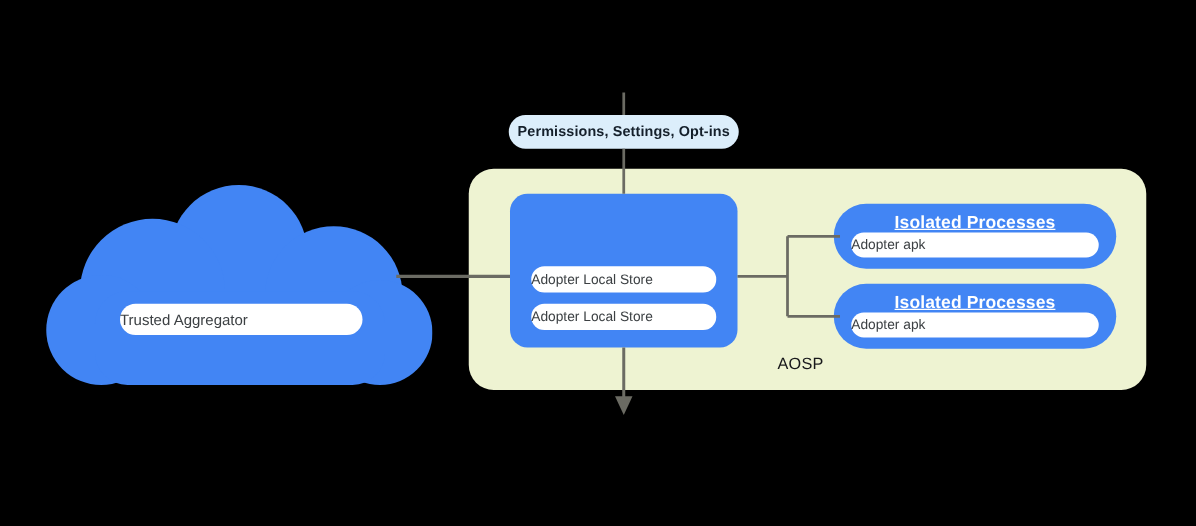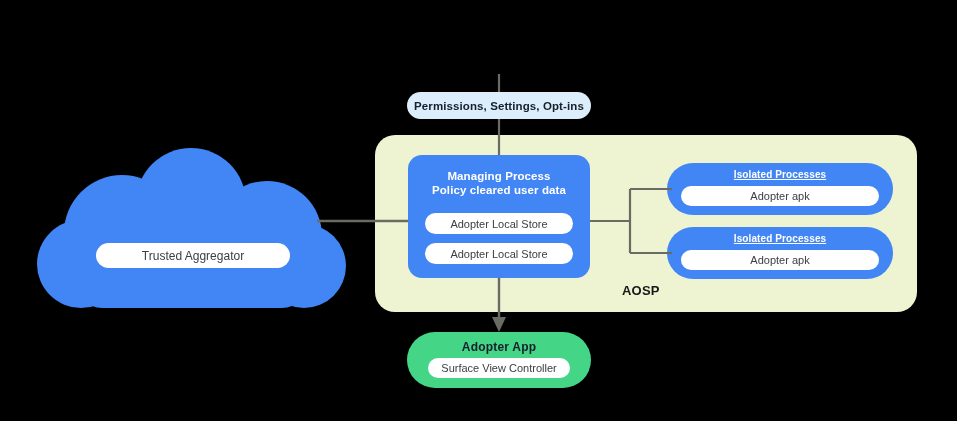--- a/index.html
+++ b/index.html
@@ -26,41 +26,41 @@
   #aosp-panel {
     left: 375px; top: 135px;
     width: 542px; height: 177px;
     background: #EEF3D2;
     border-radius: 20px;
   }
   #aosp-label {
     position: absolute;
     left: 622px; top: 283px;
     font-size: 13px;
-    font-weight: bold;
+    font-weight: normal;
     color: #18181b;
     letter-spacing: .2px;
   }
 
   
   .pill {
     display: flex;
     align-items: center;
     justify-content: center;
     border-radius: 999px;
     text-align: center;
   }
   .white-pill {
     background: #ffffff;
     color: #3c4043;
     font-size: 12px;
     border-radius: 999px;
     display: flex;
     align-items: center;
-    justify-content: center;
+    justify-content: flex-start;
     text-align: center;
   }
 
   
   #user-data {
     left: 407px; top: 41px;
     width: 184px; height: 33px;
     background: #44D586;
     color: #15202b;
     font-size: 12.5px;
@@ -112,21 +112,21 @@
     background: #4285F4;
     border-radius: 26px;
   }
   #isolated-0 { top: 163px; }
   #isolated-1 { top: 227px; }
   .iso-title {
     position: absolute;
     left: 0; right: 0; top: 6px;
     text-align: center;
     color: #ffffff;
-    font-size: 10px;
+    font-size: 14px;
     font-weight: bold;
     text-decoration: underline;
     letter-spacing: .1px;
   }
   .iso-pill {
     position: absolute;
     left: 14px; top: 23px;
     width: 198px; height: 20px;
     font-size: 11px;
   }
@@ -230,24 +230,20 @@
         <circle cx="268" cy="118" r="42"></circle>
         <rect x="40" y="85" width="232" height="75" rx="26"></rect>
       </g>
     </svg>
     <div class="white-pill cloud-pill" id="cloud-pill-1">
       <span>Trusted Aggregator</span>
     </div>
   </div>
 
   <div class="node" id="managing-process">
-    <div id="managing-title">
-      <span>Managing Process</span><br>
-      <span>Policy cleared user data</span>
-    </div>
     <div class="white-pill mp-store" id="mp-store-0">
       <span>Adopter Local Store</span>
     </div>
     <div class="white-pill mp-store" id="mp-store-1">
       <span>Adopter Local Store</span>
     </div>
   </div>
 
   <div class="node isolated" id="isolated-0">
     <div class="iso-title">Isolated Processes</div>
@@ -256,20 +252,14 @@
     </div>
   </div>
 
   <div class="node isolated" id="isolated-1">
     <div class="iso-title">Isolated Processes</div>
     <div class="white-pill iso-pill">
       <span>Adopter apk</span>
     </div>
   </div>
 
-  <div class="node" id="adopter-app">
-    <div id="adopter-app-title">Adopter App</div>
-    <div class="white-pill" id="adopter-app-pill">
-      <span>Surface View Controller</span>
-    </div>
-  </div>
 
 </div>
 
 </body></html>

